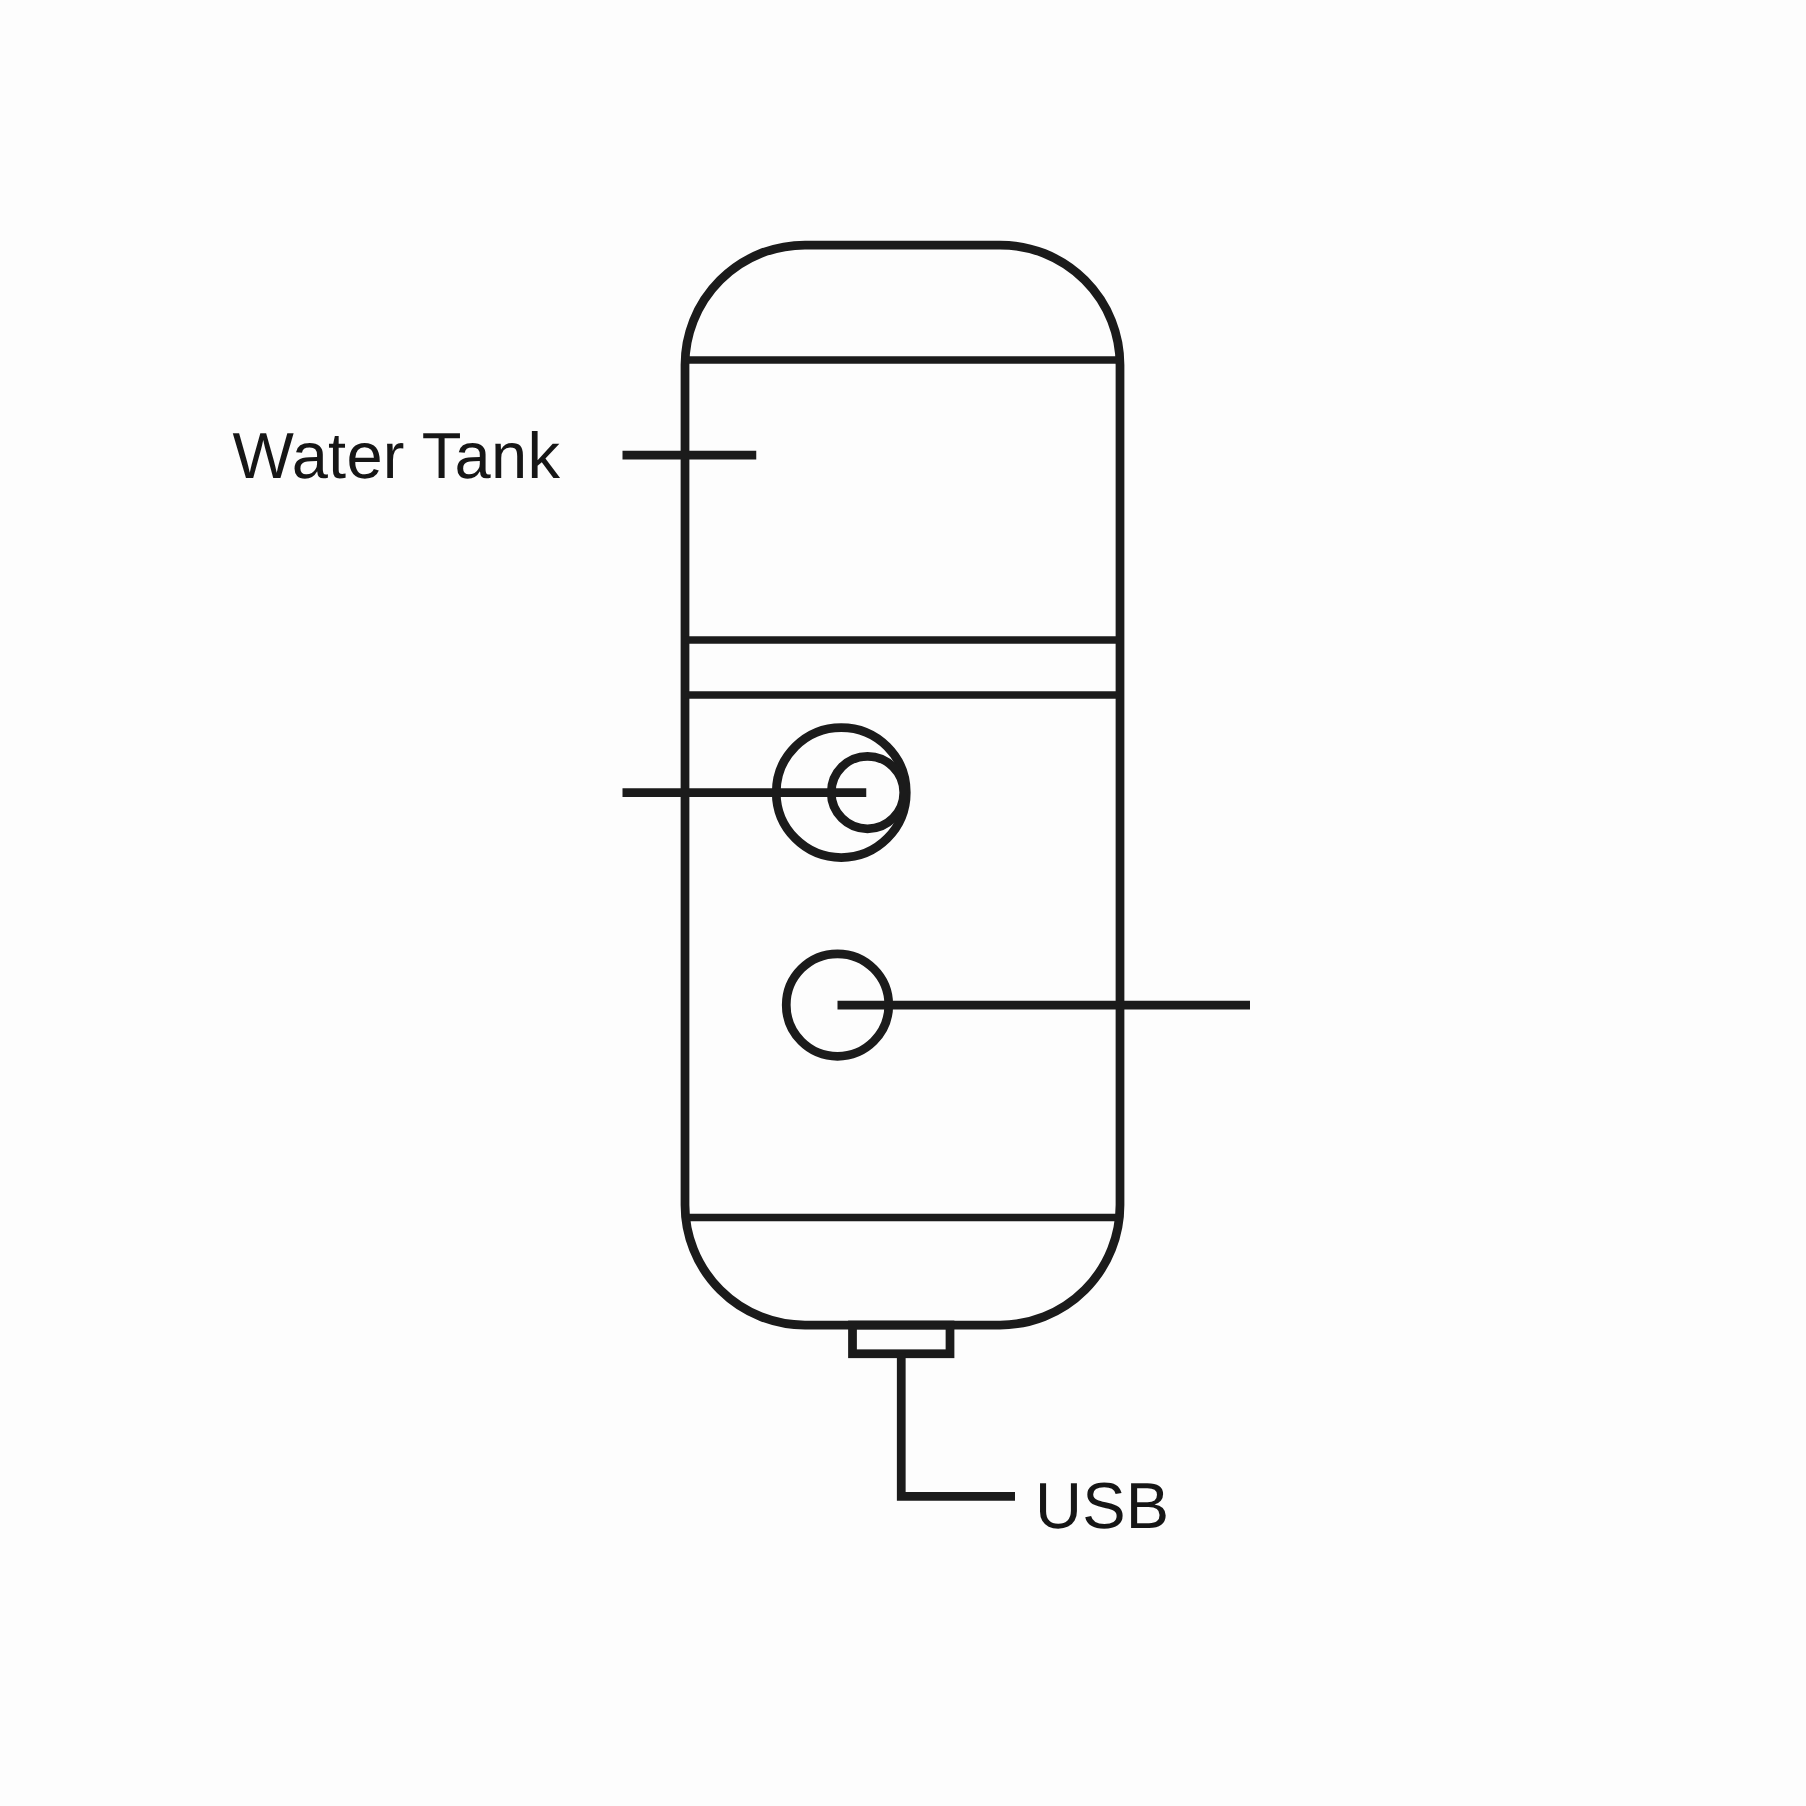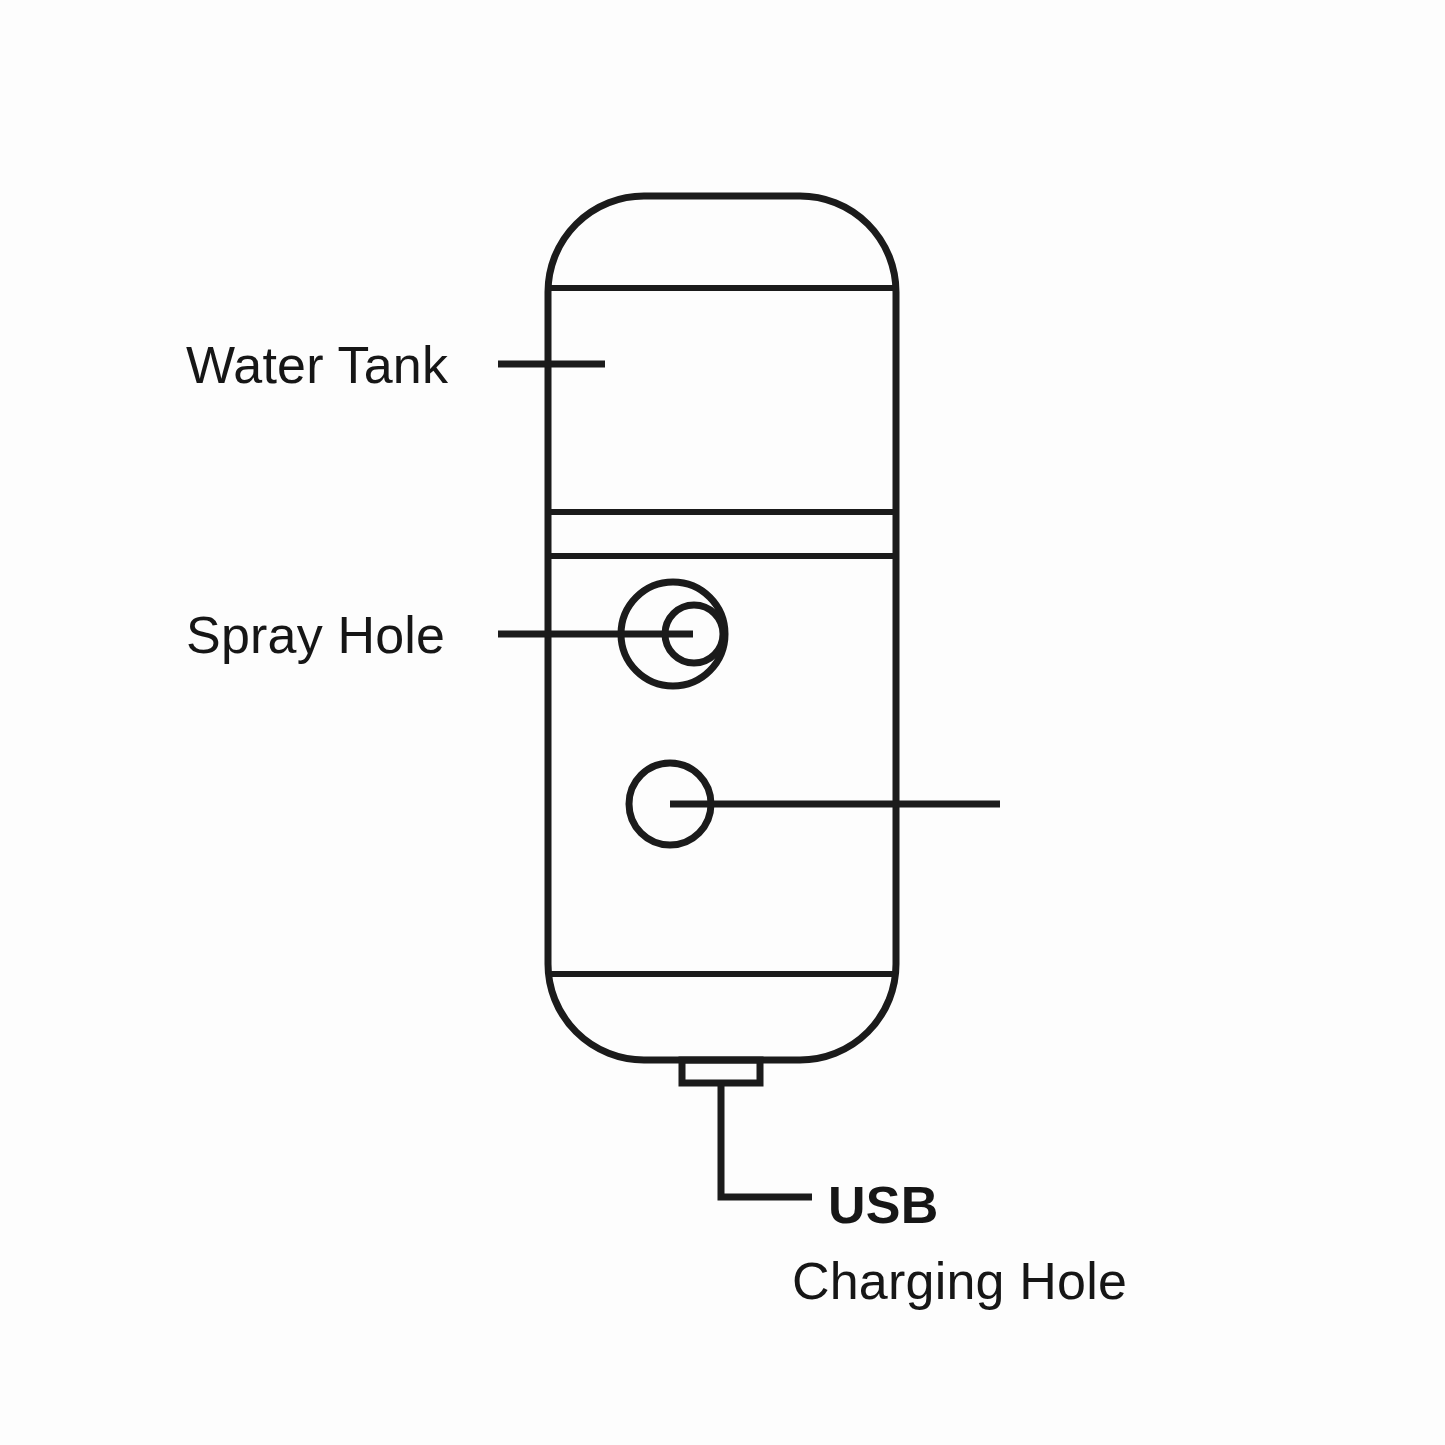--- a/index.html
+++ b/index.html
@@ -82,21 +82,20 @@
     text-align: center;
     white-space: normal;
     width: 240px;
   }
   #label-onoff .line-two {
     display: block;
   }
   #label-usb {
     left: 828px;
     top: 1176px;
-    font-weight: bold;
   }
   #label-usb-sub {
     left: 792px;
     top: 1252px;
   }
 </style>
 </head>
 <body>
 
 <div id="diagram-root">
@@ -120,22 +119,20 @@
     <line class="leader-line" x1="670" y1="804" x2="1000" y2="804"></line>
 
     <rect class="port-rect" x="682" y="1060" width="78" height="23"></rect>
 
     <path class="leader-line" d="M 721 1083 L 721 1197 L 812 1197"></path>
 
   </svg>
 
   <div class="callout-text" id="label-water-tank">Water Tank</div>
 
-  <div class="callout-text" id="label-spray-hole">Spray Hole</div>
 
   <div class="callout-text" id="label-onoff">
   </div>
 
   <div class="callout-text" id="label-usb">USB</div>
 
-  <div class="callout-text" id="label-usb-sub">Charging Hole</div>
 
 </div>
 
 </body></html>

